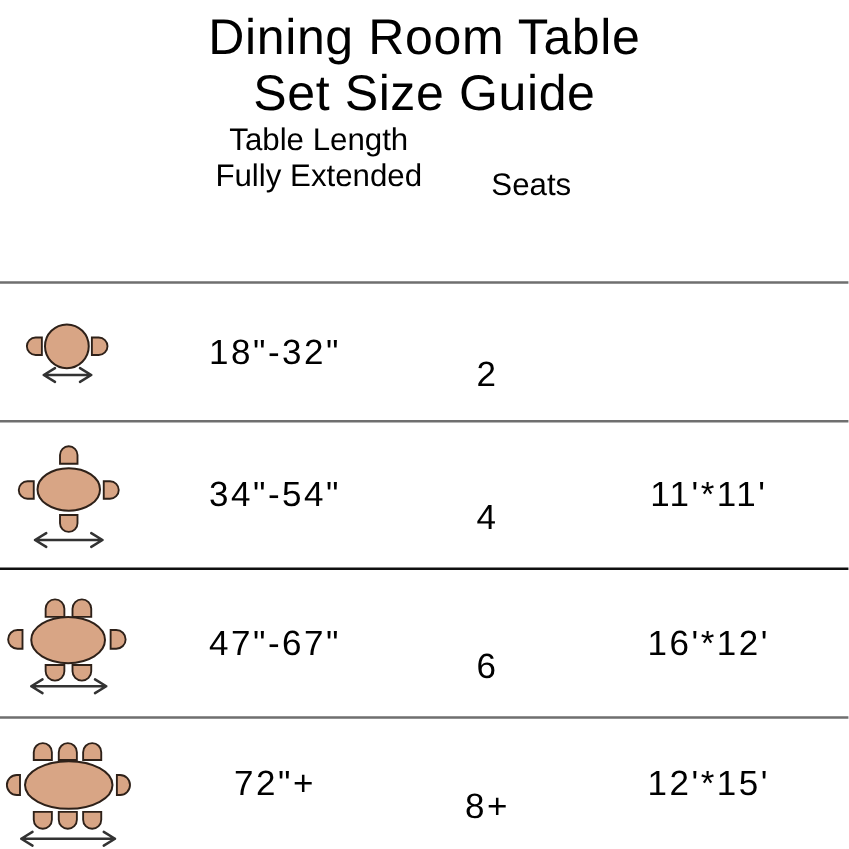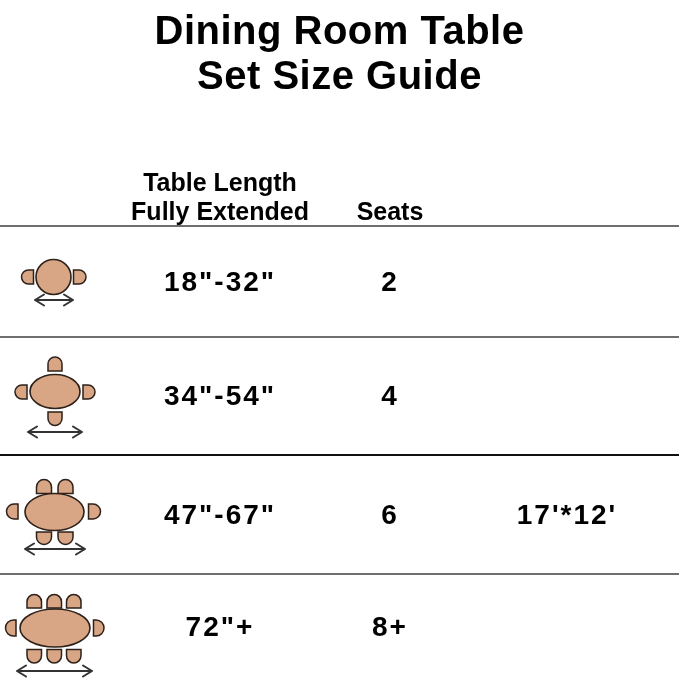--- a/index.html
+++ b/index.html
@@ -1,33 +1,33 @@
 <!DOCTYPE html>
 <html><head>
 <meta charset="utf-8">
 <style>
   html,body{margin:0;padding:0;background:#fff;}
   .guide{
     position:relative;width:679px;height:679px;background:#ffffff;
-    font-family:"Liberation Sans",sans-serif;font-weight:700;color:#000;
+    font-family:"Liberation Sans",sans-serif;font-weight:400;color:#000;
     overflow:hidden;box-sizing:border-box;
   }
   .top{height:225px;display:flex;flex-direction:column;box-sizing:border-box;}
   .title{
     text-align:center;font-size:40px;line-height:1.13;padding-top:8px;
     white-space:pre-line;letter-spacing:0.5px;
   }
-  .header-row{flex:1;display:flex;align-items:flex-end;}
+  .header-row{flex:1;display:flex;align-items:flex-start;padding-left:35px;}
   .hdr{font-size:25px;line-height:1.14;text-align:center;white-space:pre-line;}
   .row{display:flex;align-items:center;border-top:2px solid #6f6f6f;box-sizing:border-box;}
   .r1{height:111px;} .r2{height:118px;} .r3{height:119px;} .r4{height:106px;}
   .cell{text-align:center;font-size:28px;letter-spacing:2px;}
   .w-icon{width:115px;}
   .w-len{width:210px;}
-  .w-seat{width:130px;}
+  .w-seat{width:130px;margin-top:36px;}
   .w-room{flex:1;}
   .icon-cell{display:flex;align-items:center;justify-content:flex-start;}
   svg{display:block;}
 </style>
 </head>
 <body>
 
 <div class="guide">
 
   <div class="top">
@@ -60,52 +60,54 @@
           <path d="M48,33 L48,26 A7,7 0 0 1 62,26 L62,33 Z" fill="#d8a585" stroke="#2e2119" stroke-width="1.5"></path>
           <path d="M48,74 L48,80.5 A7,7 0 0 0 62,80.5 L62,74 Z" fill="#d8a585" stroke="#2e2119" stroke-width="1.5"></path>
           <path d="M27,47 L22,47 A7,7 0 0 0 22,61 L27,61 Z" fill="#d8a585" stroke="#2e2119" stroke-width="1.5"></path>
           <path d="M83,47 L88,47 A7,7 0 0 1 88,61 L83,61 Z" fill="#d8a585" stroke="#2e2119" stroke-width="1.5"></path>
           <ellipse cx="55" cy="53.5" rx="25" ry="17" fill="#d8a585" stroke="#2e2119" stroke-width="1.6"></ellipse>
           <path d="M28,94 L82,94 M37,88.5 L28,94 L37,99.5 M73,88.5 L82,94 L73,99.5" fill="none" stroke="#333333" stroke-width="2" stroke-linecap="round" stroke-linejoin="round"></path>
         </svg>
     </div>
     <div class="cell w-len">34"-54"</div>
     <div class="cell w-seat">4</div>
+    <div class="cell w-room">11'*11'</div>
   </div>
 
   <div class="row r3" style="border-top-color: rgb(16, 16, 16);">
     <div class="w-icon icon-cell">
       <svg width="115" height="117" viewBox="0 0 115 117">
           <path d="M36.5,37.5 L36.5,31 A7.5,7.5 0 0 1 51.5,31 L51.5,37.5 Z" fill="#d8a585" stroke="#2e2119" stroke-width="1.5"></path>
           <path d="M58,37.5 L58,31 A7.5,7.5 0 0 1 73,31 L73,37.5 Z" fill="#d8a585" stroke="#2e2119" stroke-width="1.5"></path>
           <path d="M36.5,76 L36.5,81 A7.5,7.5 0 0 0 51.5,81 L51.5,76 Z" fill="#d8a585" stroke="#2e2119" stroke-width="1.5"></path>
           <path d="M58,76 L58,81 A7.5,7.5 0 0 0 73,81 L73,76 Z" fill="#d8a585" stroke="#2e2119" stroke-width="1.5"></path>
           <path d="M18,48 L14,48 A7.5,7.5 0 0 0 14,63 L18,63 Z" fill="#d8a585" stroke="#2e2119" stroke-width="1.5"></path>
           <path d="M88.5,48 L93,48 A7.5,7.5 0 0 1 93,63 L88.5,63 Z" fill="#d8a585" stroke="#2e2119" stroke-width="1.5"></path>
           <ellipse cx="54.5" cy="56" rx="29.5" ry="18.5" fill="#d8a585" stroke="#2e2119" stroke-width="1.6"></ellipse>
           <path d="M25,93 L85,93 M34,87.5 L25,93 L34,98.5 M76,87.5 L85,93 L76,98.5" fill="none" stroke="#333333" stroke-width="2" stroke-linecap="round" stroke-linejoin="round"></path>
         </svg>
     </div>
     <div class="cell w-len">47"-67"</div>
     <div class="cell w-seat">6</div>
-    <div class="cell w-room">17'*12'</div>
+    <div class="cell w-room">16'*12'</div>
   </div>
 
   <div class="row r4" style="border-top-color: rgb(111, 111, 111);">
     <div class="w-icon icon-cell">
       <svg width="115" height="104" viewBox="0 0 115 104">
           <path d="M27,33 L27,26.75 A7.25,7.25 0 0 1 41.5,26.75 L41.5,33 Z" fill="#d8a585" stroke="#2e2119" stroke-width="1.5"></path>
           <path d="M47,33 L47,26.75 A7.25,7.25 0 0 1 61.5,26.75 L61.5,33 Z" fill="#d8a585" stroke="#2e2119" stroke-width="1.5"></path>
           <path d="M66.5,33 L66.5,26.75 A7.25,7.25 0 0 1 81,26.75 L81,33 Z" fill="#d8a585" stroke="#2e2119" stroke-width="1.5"></path>
           <path d="M27,74.5 L27,80.75 A7.25,7.25 0 0 0 41.5,80.75 L41.5,74.5 Z" fill="#d8a585" stroke="#2e2119" stroke-width="1.5"></path>
           <path d="M47,74.5 L47,80.75 A7.25,7.25 0 0 0 61.5,80.75 L61.5,74.5 Z" fill="#d8a585" stroke="#2e2119" stroke-width="1.5"></path>
           <path d="M66.5,74.5 L66.5,80.75 A7.25,7.25 0 0 0 81,80.75 L81,74.5 Z" fill="#d8a585" stroke="#2e2119" stroke-width="1.5"></path>
           <path d="M16,45 L13.5,45 A8,8 0 0 0 13.5,61 L16,61 Z" fill="#d8a585" stroke="#2e2119" stroke-width="1.5"></path>
           <path d="M93.5,45 L96,45 A8,8 0 0 1 96,61 L93.5,61 Z" fill="#d8a585" stroke="#2e2119" stroke-width="1.5"></path>
           <ellipse cx="55" cy="53" rx="35" ry="19" fill="#d8a585" stroke="#2e2119" stroke-width="1.6"></ellipse>
           <path d="M17,96 L92,96 M26,90.5 L17,96 L26,101.5 M83,90.5 L92,96 L83,101.5" fill="none" stroke="#333333" stroke-width="2" stroke-linecap="round" stroke-linejoin="round"></path>
         </svg>
     </div>
     <div class="cell w-len">72"+</div>
     <div class="cell w-seat">8+</div>
+    <div class="cell w-room">12'*15'</div>
   </div>
 
 </div>
 
 </body></html>

